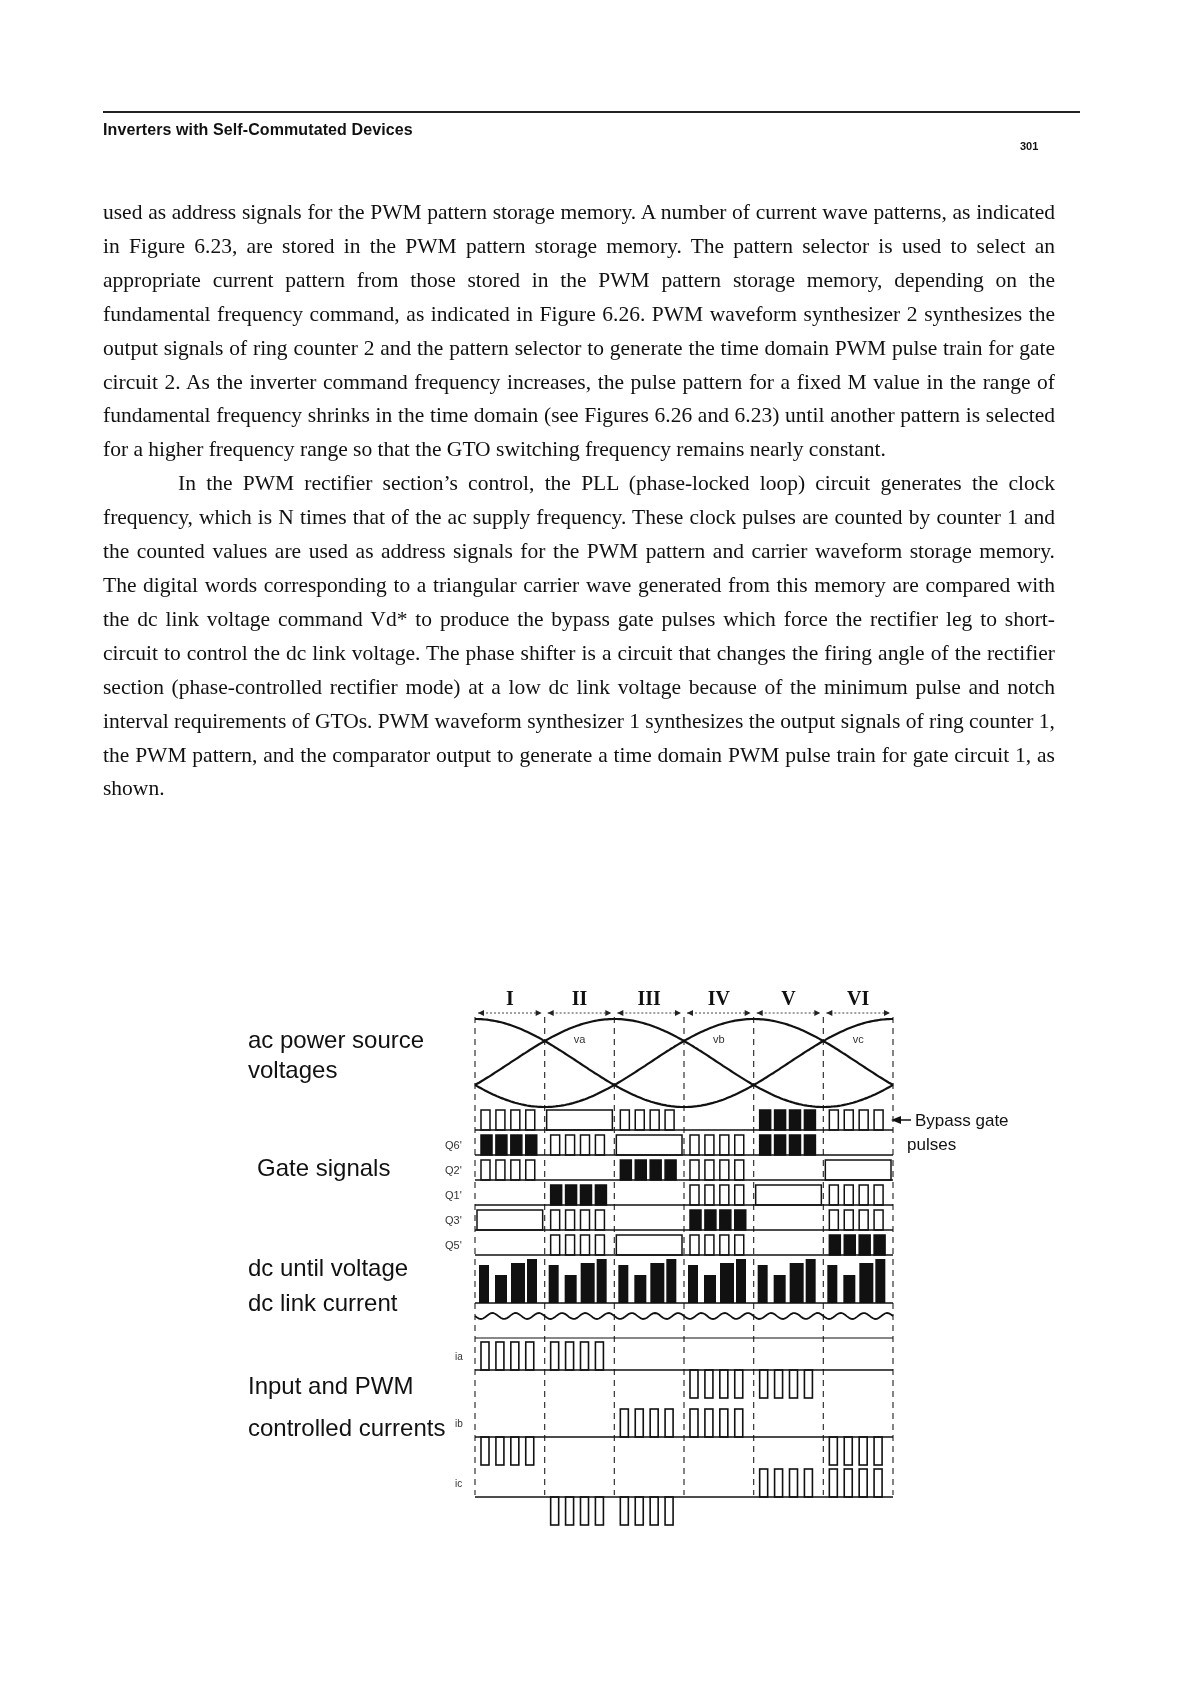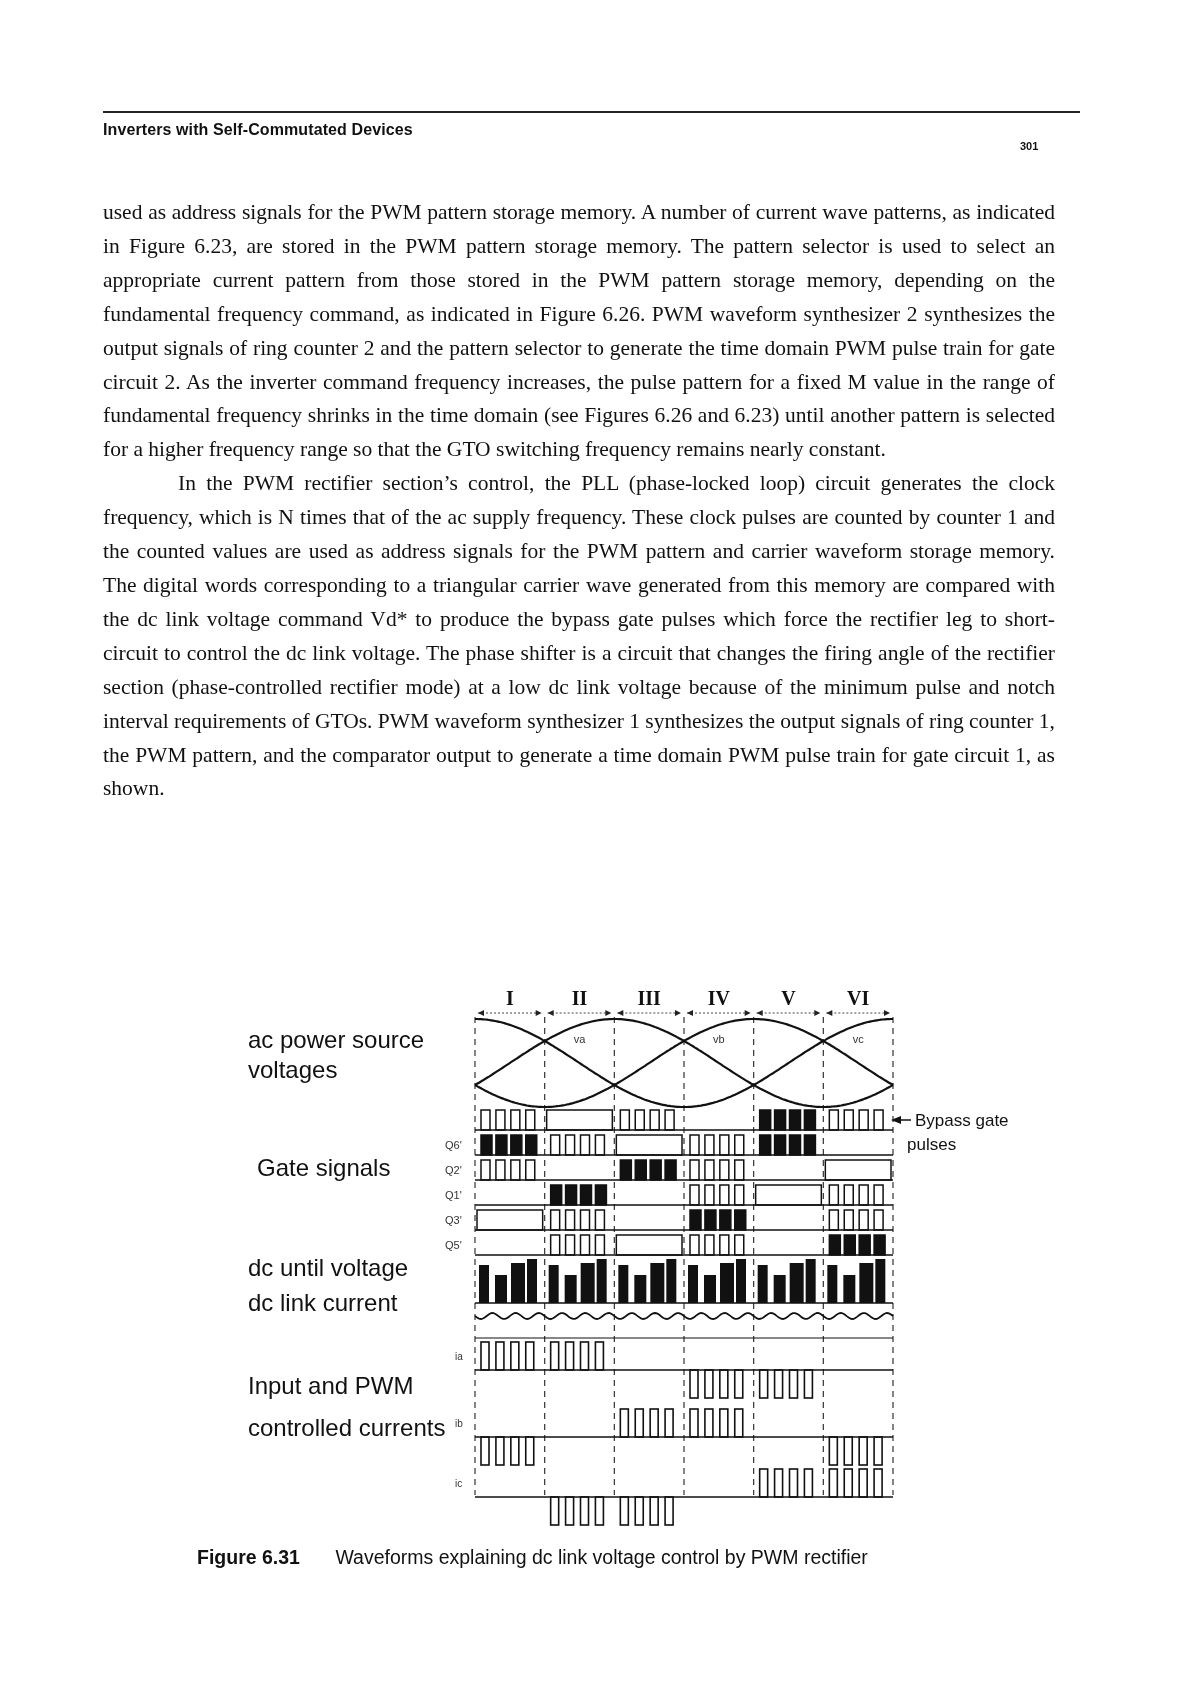--- a/index.html
+++ b/index.html
@@ -270,17 +270,13 @@
         <path d="M891,145 l10,-4 v8 z" fill="#111"></path>
         <line x1="901" y1="145" x2="911" y2="145" stroke="#111" stroke-width="1.5"></line>
         <text x="915" y="151" font-size="17" fill="#111">Bypass gate</text>
         <text x="907" y="175" font-size="17" fill="#111">pulses</text>
         <text x="455" y="385" font-size="10" fill="#333">ia</text>
         <text x="455" y="452" font-size="10" fill="#333">ib</text>
         <text x="455" y="512" font-size="10" fill="#333">ic</text>
       </g>
   </svg>
 
-  <div class="caption" style="top:571px;">
-    <span class="num">Figure 6.31</span>
-    <span>Waveforms explaining dc link voltage control by PWM rectifier</span>
-  </div>
 </div>
 
 </body></html>

